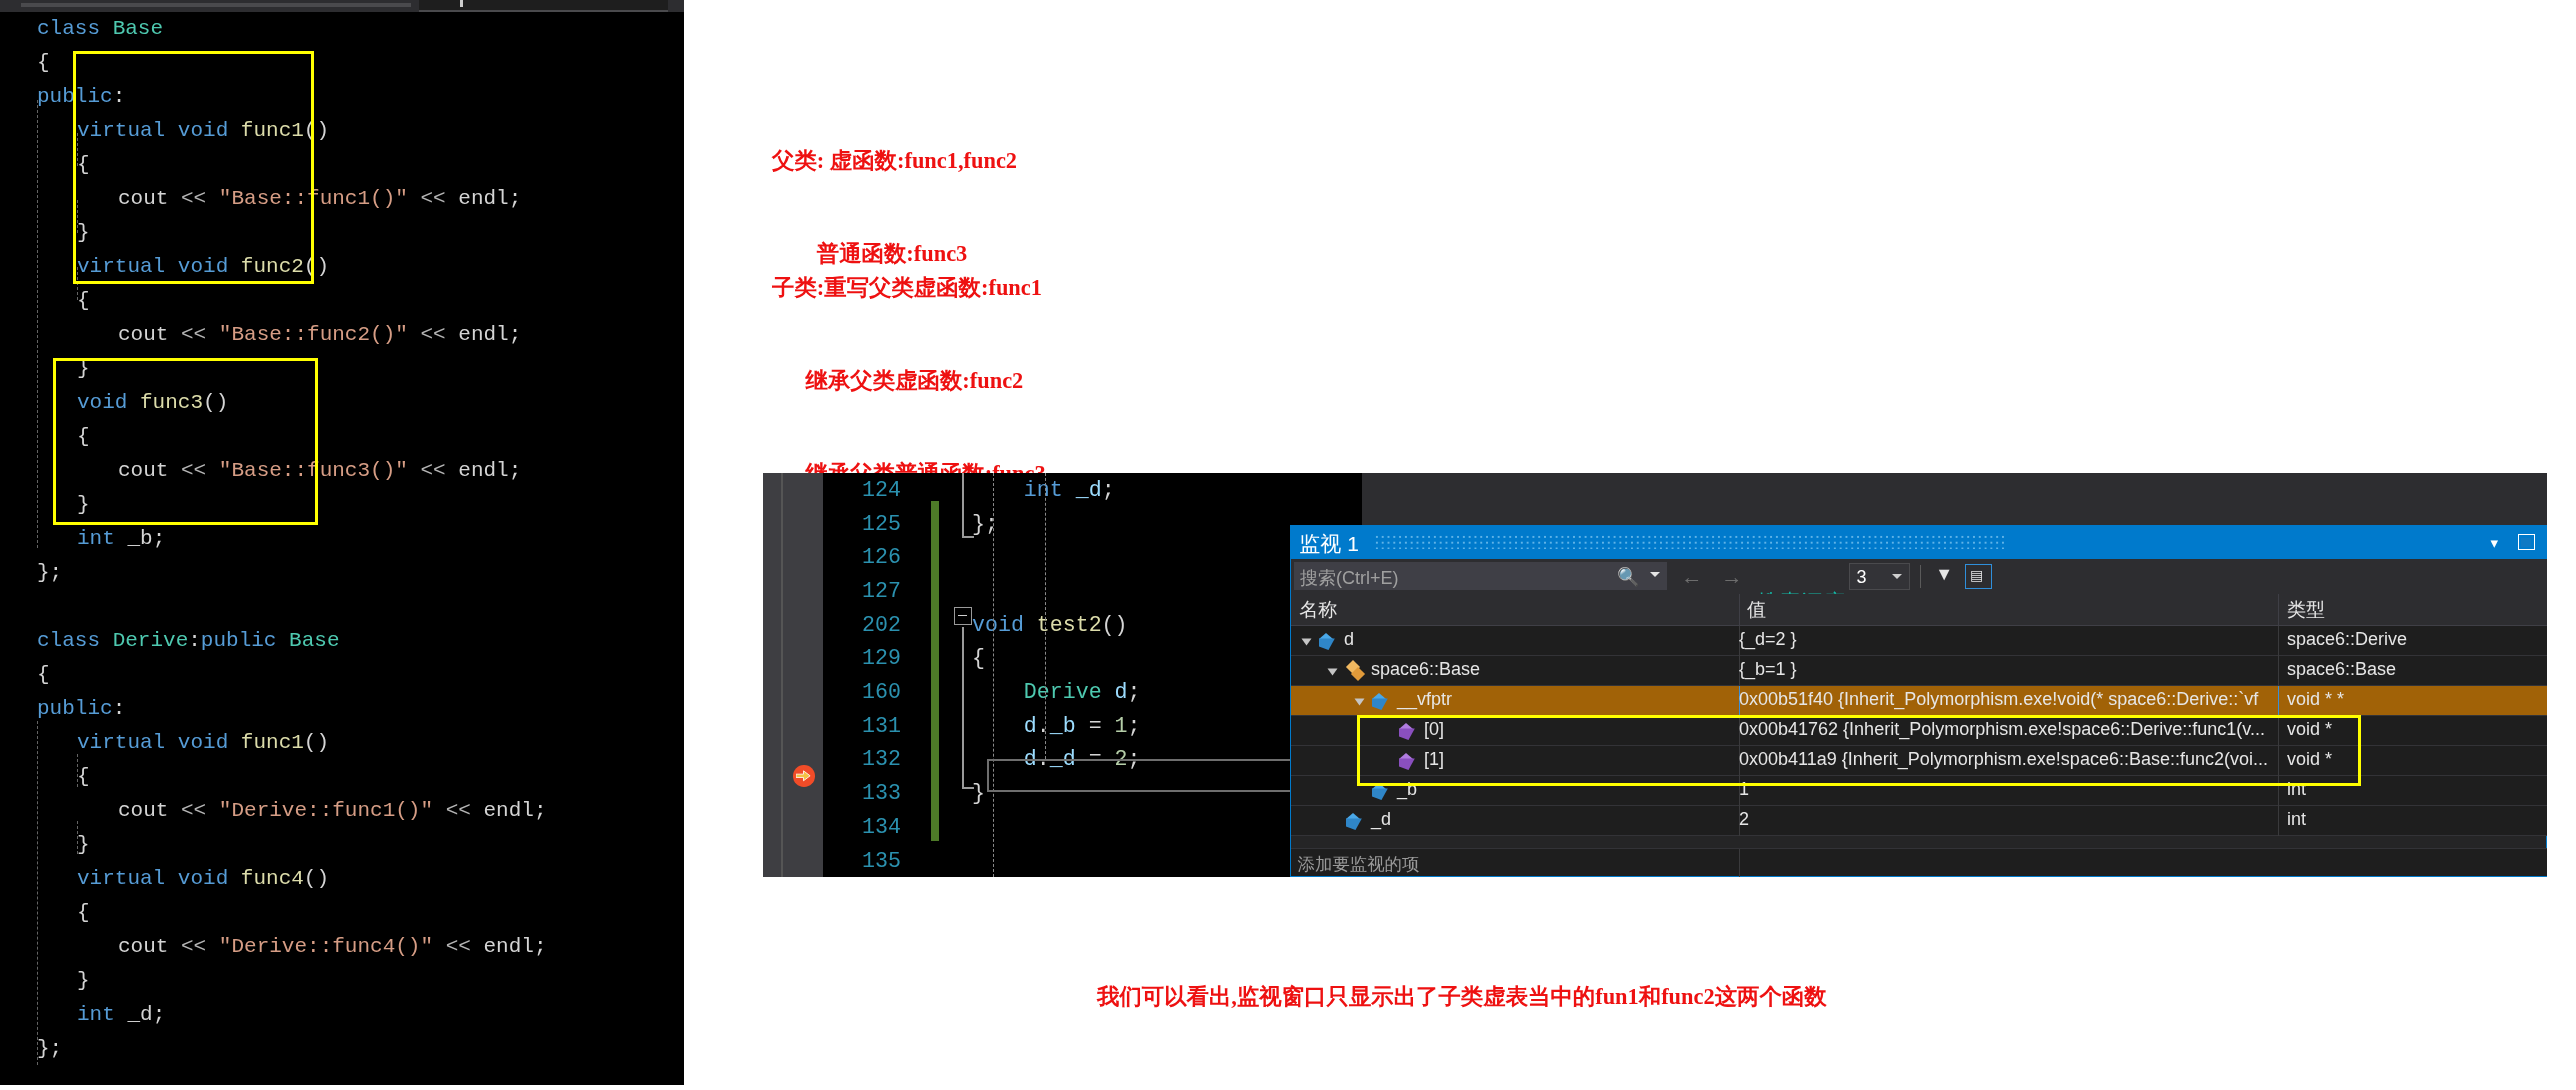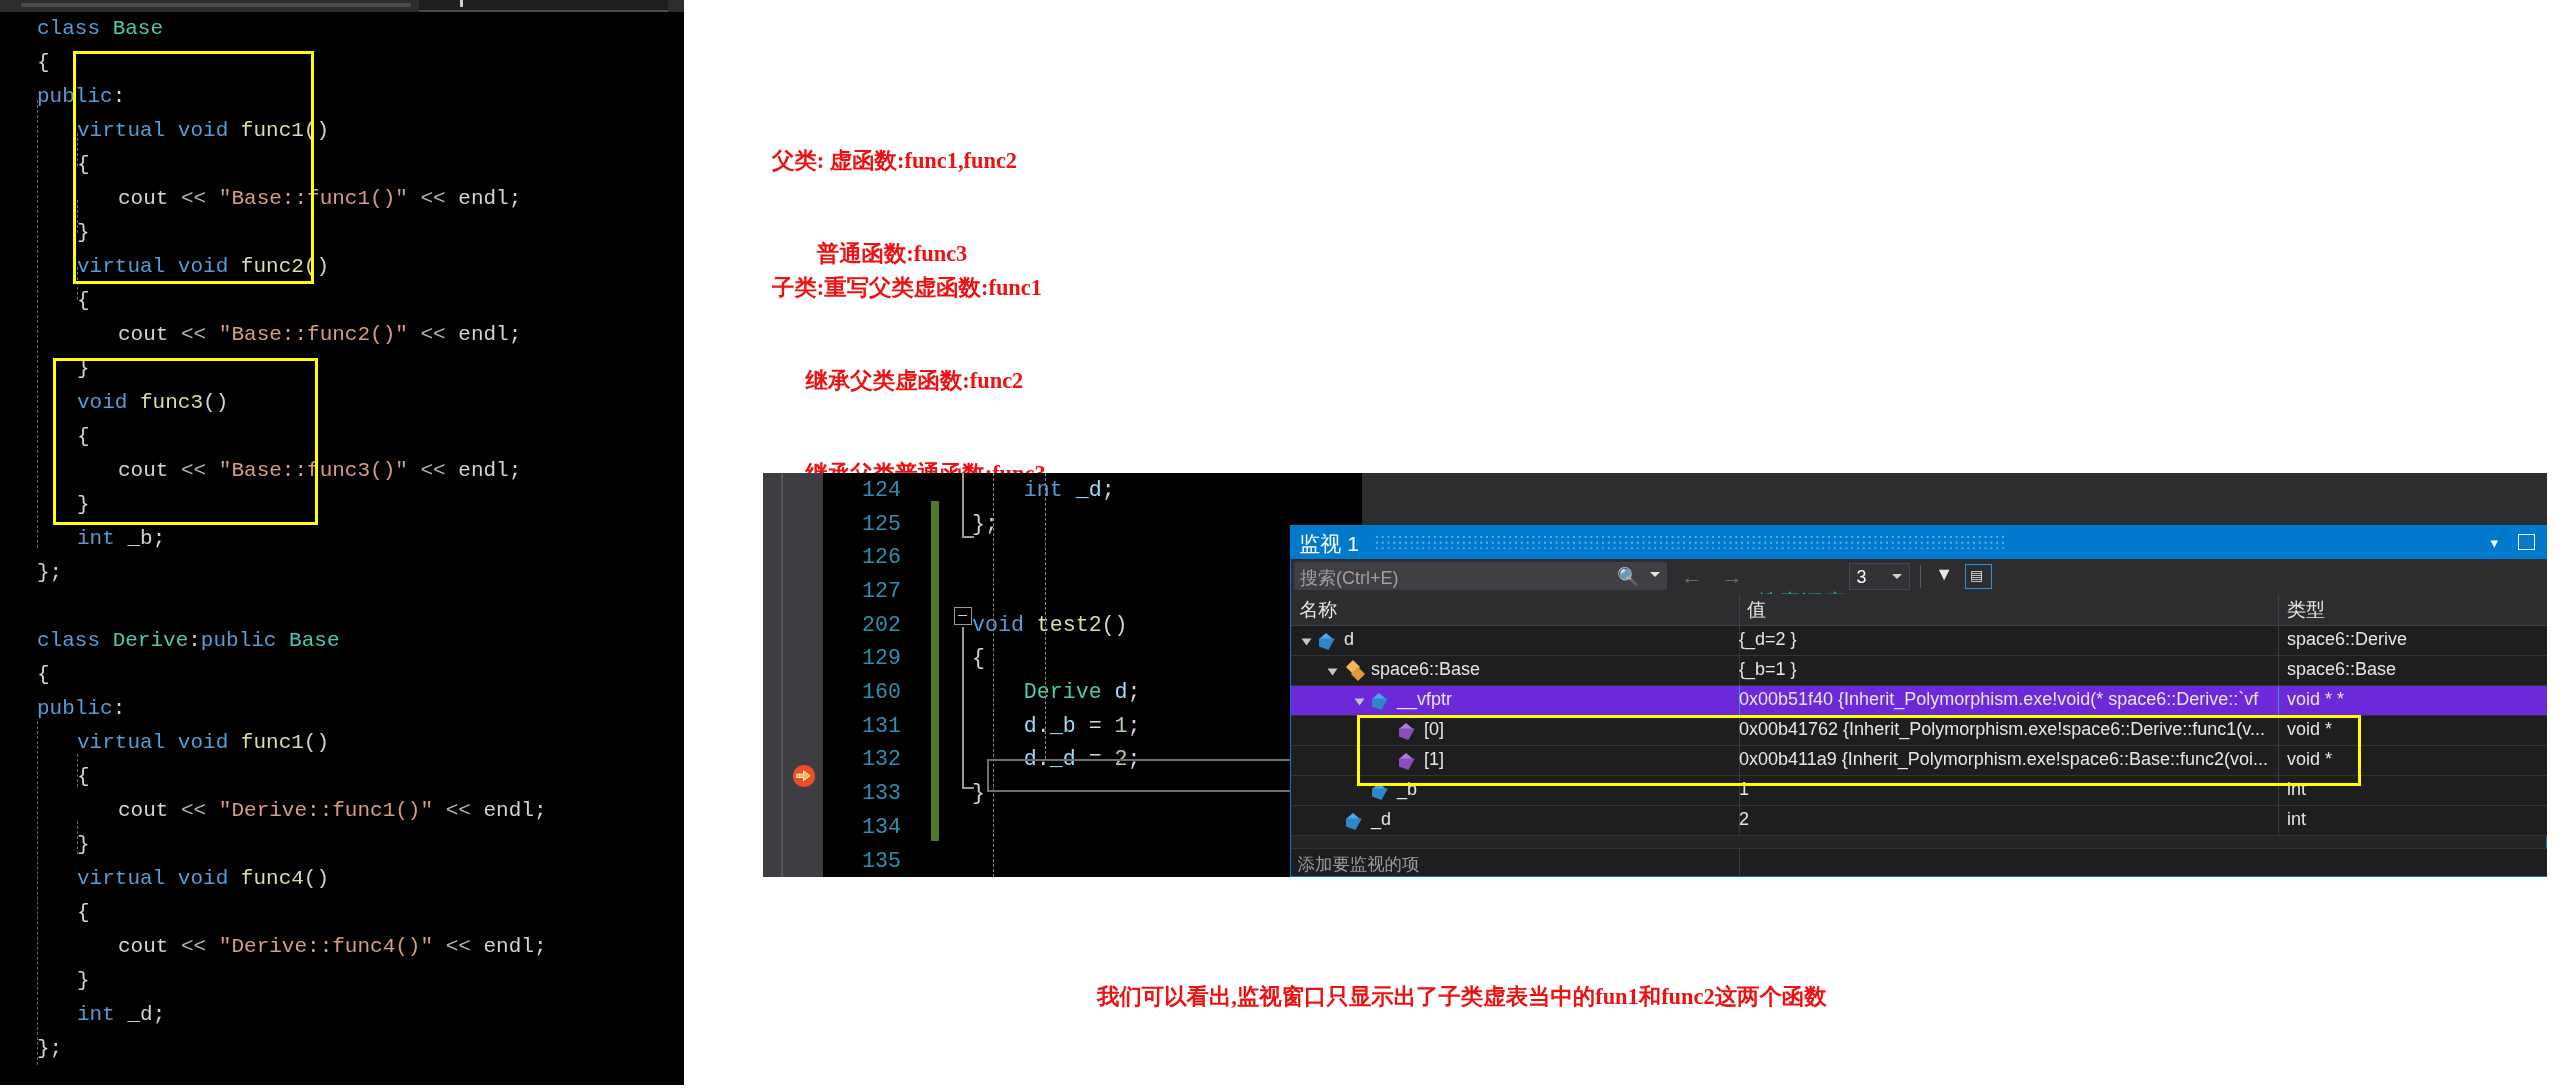--- a/index.html
+++ b/index.html
@@ -185,21 +185,21 @@
 
   .watch-head {
     position: absolute; left: 0; top: 68px; width: 1257px; height: 31.5px;
     background: #2d2d30; border-bottom: 0.8px solid #3f3f46;
   }
   .watch-head .col { position:absolute; top: 3.3px; font-size: 19px; color:#e6e6e6; }
   .watch-head .vdiv { position:absolute; top:0; width:0.8px; height:31.5px; background:#3f3f46;}
 
   .watch-rows { position: absolute; left:0; top: 100px; width: 1257px; }
   .wrow { position: relative; height: 30px; background: #1e1e1e; border-bottom: 0.8px solid #333337; }
-  .wrow.sel { background: #6d28d9; }
+  .wrow.sel { background: #a16207; }
   .wrow .cname { position:absolute; top: 3.3px; font-size: 18px; color:#e6e6e6; white-space:nowrap; }
   .wrow .cval  { position:absolute; left: 448px; top: 3.3px; font-size: 18px; color:#e6e6e6; white-space:nowrap;
                  overflow:hidden; width: 539px; }
   .wrow .ctyp  { position:absolute; left: 996px; top: 3.3px; font-size: 18px; color:#e6e6e6; white-space:nowrap; }
   .wrow .vdiv  { position:absolute; top:0; width:0.8px; height:30px; background:#3a3a3c;}
   .wrow.sel .vdiv { background:#3a8fd8; }
 
   .tri { position:absolute; top: 10.8px; width:0;height:0;
          border-top:5px solid transparent; border-bottom:5px solid transparent;
          border-left:7.5px solid #c5c5c5; }

